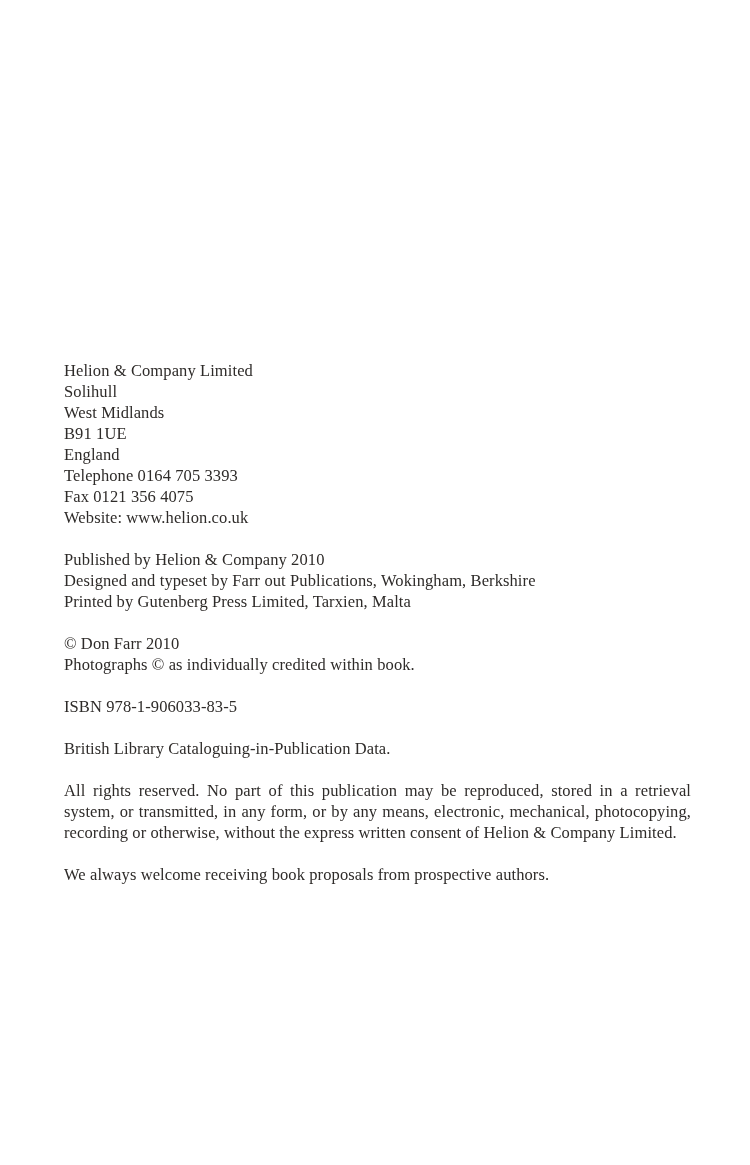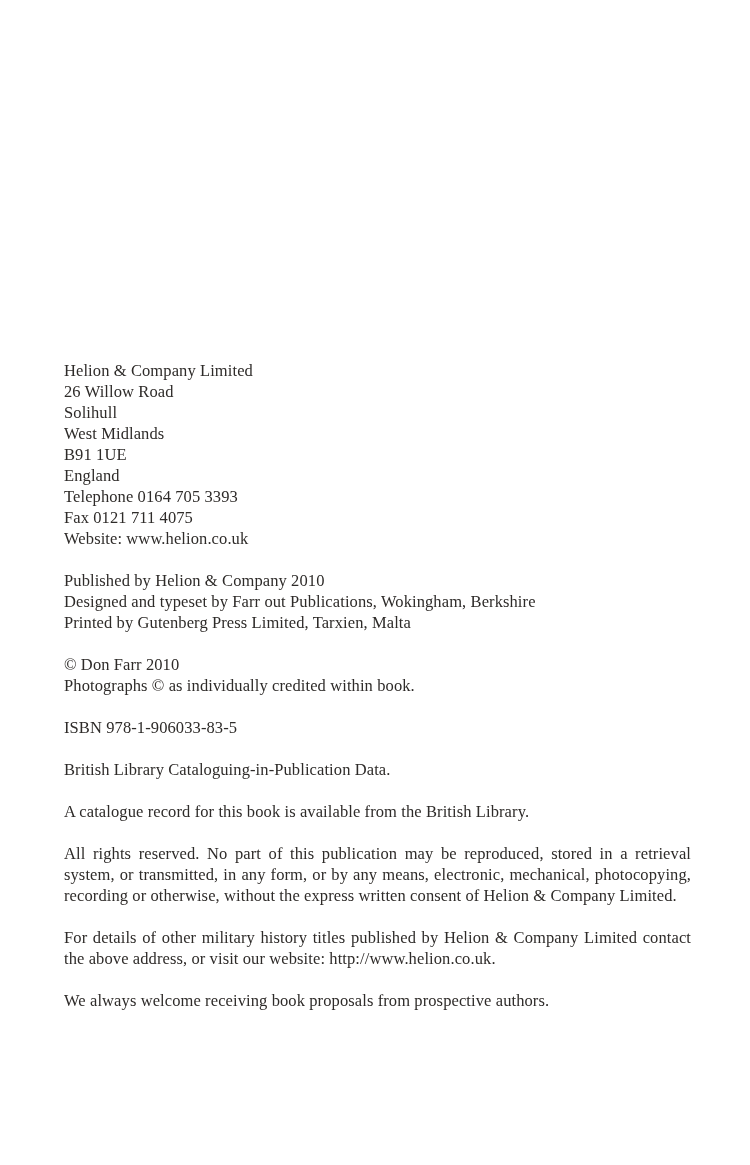--- a/index.html
+++ b/index.html
@@ -39,47 +39,44 @@
   }
 </style>
 </head>
 <body>
 
 <div class="page">
   <div class="imprint">
 
     <div class="block">
       <div class="line">Helion &amp; Company Limited</div>
-      <div class="line">26 Willow Road</div>
       <div class="line">Solihull</div>
       <div class="line">West Midlands</div>
       <div class="line">B91 1UE</div>
       <div class="line">England</div>
       <div class="line">Telephone 0164 705 3393</div>
-      <div class="line">Fax 0121 711 4075</div>
+      <div class="line">Fax 0121 356 4075</div>
       <div class="line">Website: www.helion.co.uk</div>
     </div>
 
     <div class="block">
       <div class="line">Published by Helion &amp; Company 2010</div>
       <div class="line">Designed and typeset by Farr out Publications, Wokingham, Berkshire</div>
       <div class="line">Printed by Gutenberg Press Limited, Tarxien, Malta</div>
     </div>
 
     <div class="block">
       <div class="line">© Don Farr 2010</div>
       <div class="line">Photographs © as individually credited within book.</div>
     </div>
 
     <p>ISBN 978-1-906033-83-5</p>
 
     <p>British Library Cataloguing-in-Publication Data.</p>
 
-    <p>A catalogue record for this book is available from the British Library.</p>
 
     <p class="justify">All rights reserved. No part of this publication may be reproduced, stored in a retrieval system, or transmitted, in any form, or by any means, electronic, mechanical, photocopying, recording or otherwise, without the express written consent of Helion &amp; Company Limited.</p>
 
-    <p class="justify">For details of other military history titles published by Helion &amp; Company Limited contact the above address, or visit our website: http://www.helion.co.uk.</p>
 
     <p>We always welcome receiving book proposals from prospective authors.</p>
 
   </div>
 </div>
 
 </body></html>

